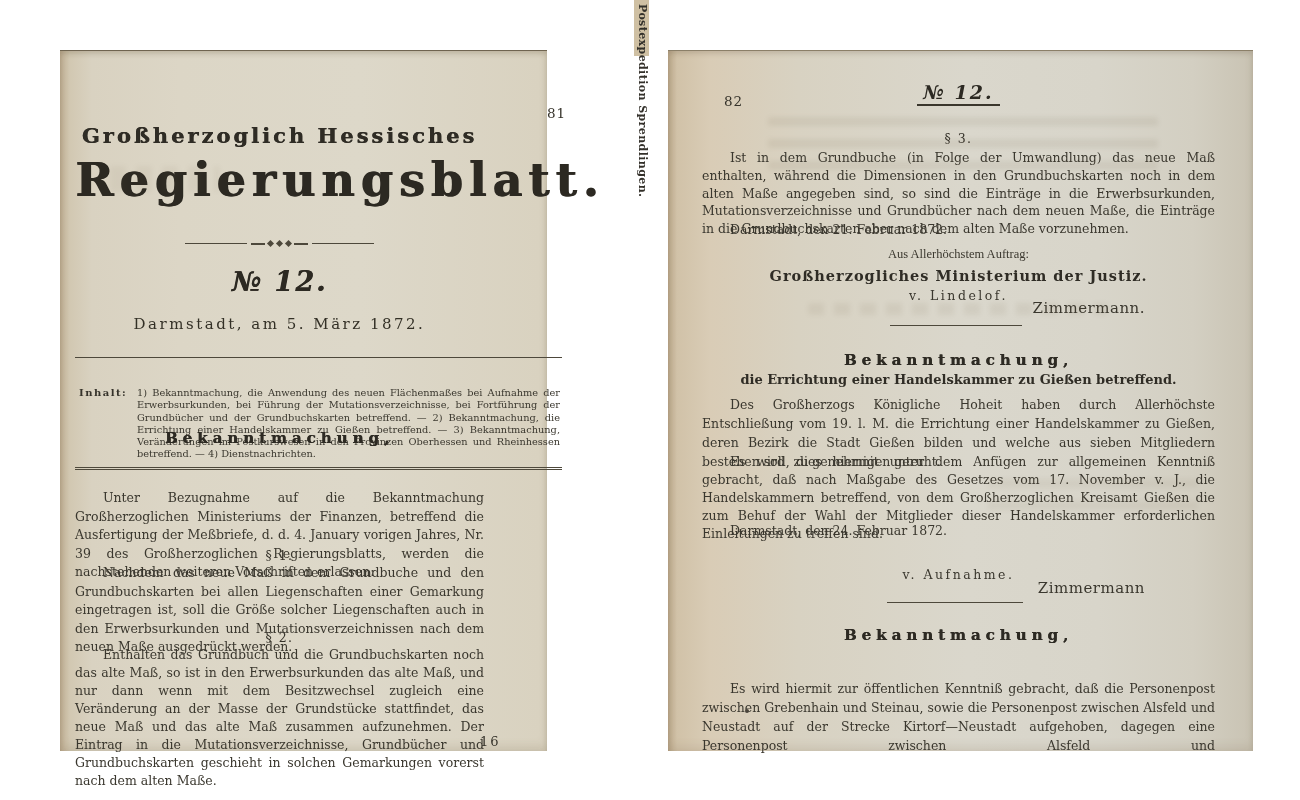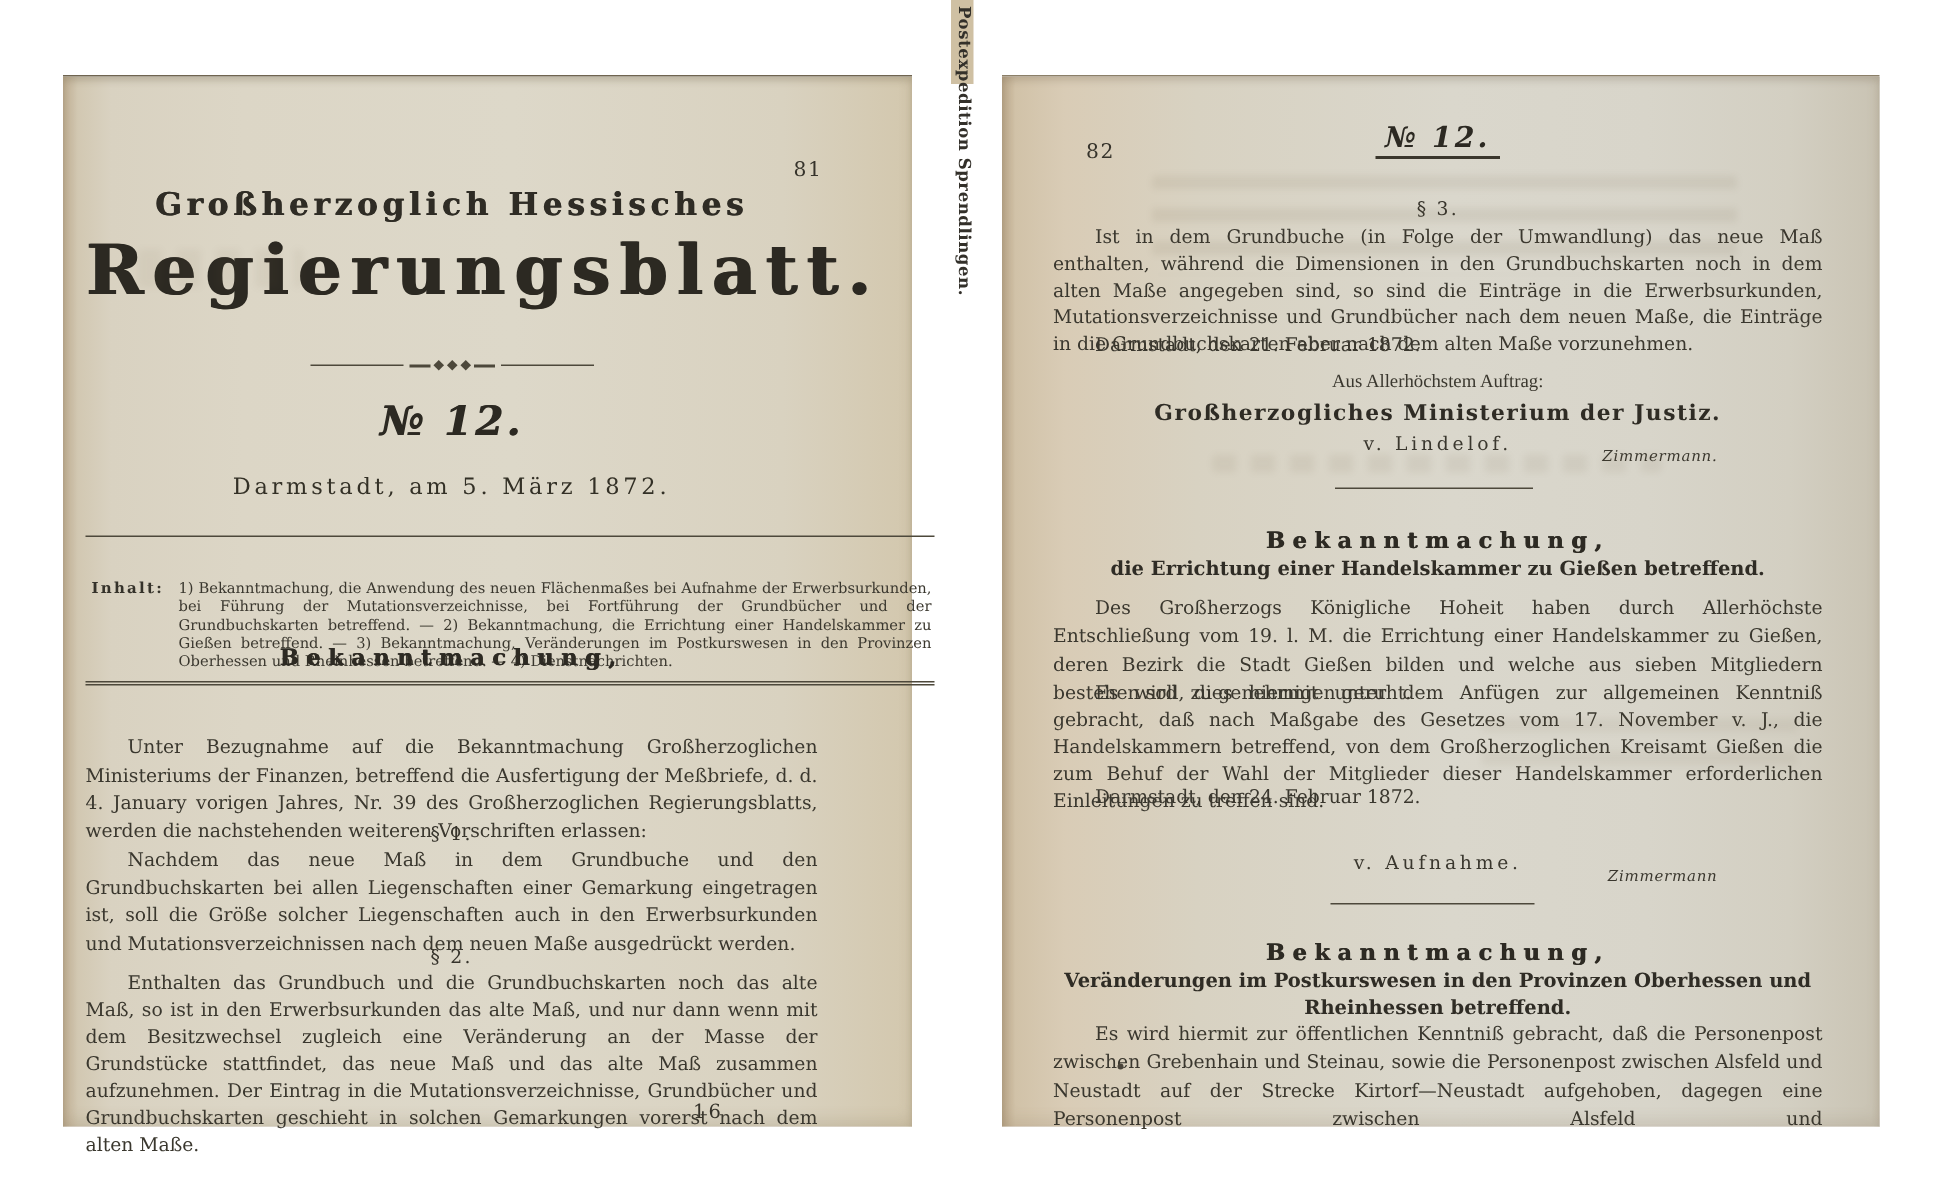--- a/index.html
+++ b/index.html
@@ -6,21 +6,21 @@
   body{
     width:1300px;height:800px;background:#ffffff;
     font-family:"DejaVu Serif", serif;color:#3b382f;
     overflow:hidden;
   }
   .scan{position:relative;width:1300px;height:800px;background:#ffffff;overflow:hidden;}
 
   
   .page{position:absolute;top:50px;height:700px;}
   .page-left{
-    left:42px;width:566px;
+    left:60px;width:487px;
     background:linear-gradient(90deg,#c2b196 0px,#d2c8b2 10px,#d9d2c1 32px,#dcd6c6 120px,#ddd8c9 300px,#d9d2c0 480px,#d2c6ab 578px,#c6b597 601px);
     border-top:1px solid #6f6450;
     box-shadow:inset 0 3px 5px rgba(95,80,55,.22), inset 0 -5px 9px rgba(125,105,75,.16);
   }
   .page-right{
     left:668px;width:585px;
     background:linear-gradient(90deg,#bca98c 0px,#d1c2a8 9px,#d9ccb6 42px,#d8d2c2 130px,#dad7cc 300px,#d8d5ca 430px,#d3cfc2 525px,#c9c3b3 585px);
     border-top:1px solid #8b7f68;
     box-shadow:inset 0 3px 5px rgba(95,80,55,.18), inset 0 -5px 9px rgba(125,105,75,.14);
   }
@@ -40,21 +40,21 @@
   .sechead{font-size:12.5px;letter-spacing:1.5px;text-align:center;color:#36332b;}
   .heading{font-weight:bold;font-size:15px;letter-spacing:5px;text-align:center;color:#2d2a23;text-shadow:.4px 0 0 currentColor;}
   .subtitle{font-weight:bold;font-size:13px;line-height:18px;text-align:center;color:#2f2c25;}
   .para{font-size:12.5px;line-height:18.5px;text-align:justify;color:#3a372e;}
   .para .ind{display:inline-block;width:28px;}
   .para-last-just{text-align-last:justify;}
   .dateline-l{font-size:12.5px;color:#3a372e;padding-left:28px;}
   .center-line{font-size:12.5px;text-align:center;color:#3a372e;}
   .ministry{font-weight:bold;font-size:14.5px;letter-spacing:1px;text-align:center;color:#2f2c25;}
   .signer{font-size:12.5px;letter-spacing:2.5px;text-align:center;color:#3a372e;}
-  .countersigner{font-size:10px;letter-spacing:.5px;color:#3a372e;font-style:italic;}
+  .countersigner{font-size:15px;letter-spacing:.5px;color:#3a372e;}
   .sigmark{font-size:13px;letter-spacing:2px;color:#36332b;}
 
   
   .toc{
     border-top:1px solid #4d483b;border-bottom:3px double #4d483b;
     padding:5px 2px 6px 2px;position:relative;
   }
   .toc-inner{position:relative;padding-left:60px;}
   .toc-label{position:absolute;left:2px;top:0;font-size:10px;letter-spacing:1.5px;font-weight:bold;color:#35322a;}
   .toc-text{font-size:9.8px;line-height:12.3px;text-align:justify;color:#3a372e;display:block;margin-top:24px;}
@@ -182,21 +182,20 @@
 
 
     <div class="colR signer" style="top:516px;">v. Aufnahme.</div>
 
     <div class="abs countersigner" style="right:108px;top:528px;">Zimmermann</div>
 
     <div class="abs rule-short" style="left:219px;top:551px;width:136px;"></div>
 
     <div class="colR heading" style="top:575px;">Bekanntmachung,</div>
 
-    <div class="colR subtitle" style="top:595px;">Veränderungen im Postkurswesen in den Provinzen Oberhessen und Rheinhessen betreffend.</div>
 
     <div class="colR para para-last-just" style="top:628px;line-height:19px;">
       <span class="ind"></span><span>Es wird hiermit zur öffentlichen Kenntniß gebracht, daß die Personenpost zwischen Grebenhain und Steinau, sowie die Personenpost zwischen Alsfeld und Neustadt auf der Strecke Kirtorf—Neustadt aufgehoben, dagegen eine Personenpost zwischen Alsfeld und</span>
     </div>
 
     <div class="ghost ghost-rows" style="left:100px;top:66px;width:390px;height:66px;opacity:.09;"></div>
     <div class="ghost ghost-word" style="left:140px;top:252px;width:300px;height:12px;opacity:.08;"></div>
     <div class="ghost ghost-rows" style="left:320px;top:428px;width:210px;height:34px;opacity:.07;"></div>
     <div class="speck" style="left:77px;top:658px;"></div>
   </div>

